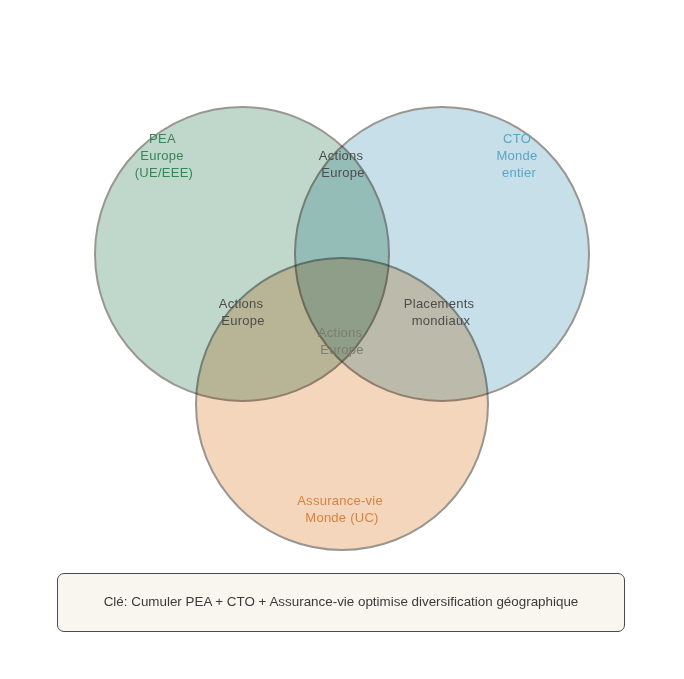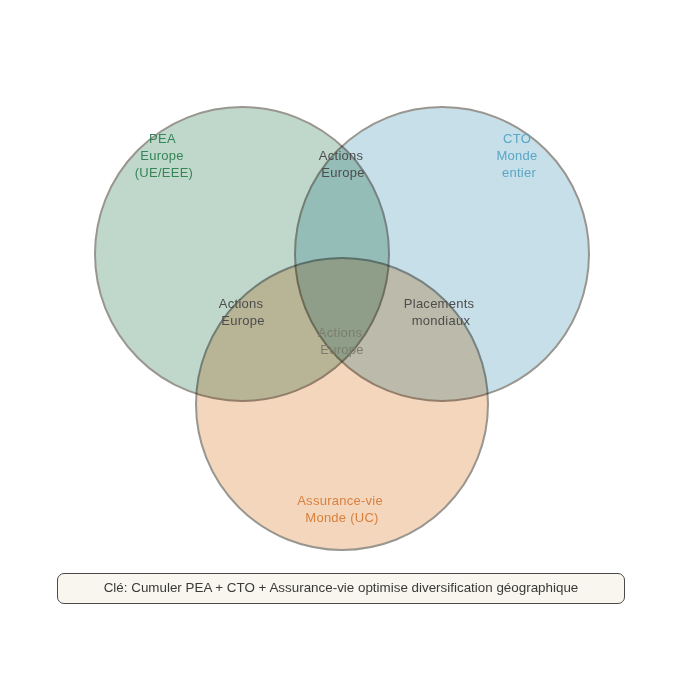--- a/index.html
+++ b/index.html
@@ -41,21 +41,21 @@
     top: 573px;
     width: 568px;
     box-sizing: border-box;
     border: 1.5px solid #4a4a4a;
     border-radius: 7px;
     background: #f8f6ef;
     color: #3a3a3a;
     text-align: center;
     font-size: 13.4px;
     line-height: 18.6px;
-    padding: 5px 6px;
+    padding: 19px 6px;
   }
 </style>
 </head>
 <body>
 
 <div class="stage">
   <svg width="684" height="560" viewBox="0 0 684 560">
     <g>
       <circle class="venn-circle" cx="242" cy="254" r="147" fill="#c0d8cb"></circle>
       <circle class="venn-circle" cx="442" cy="254" r="147" fill="#c6dfe8"></circle>

